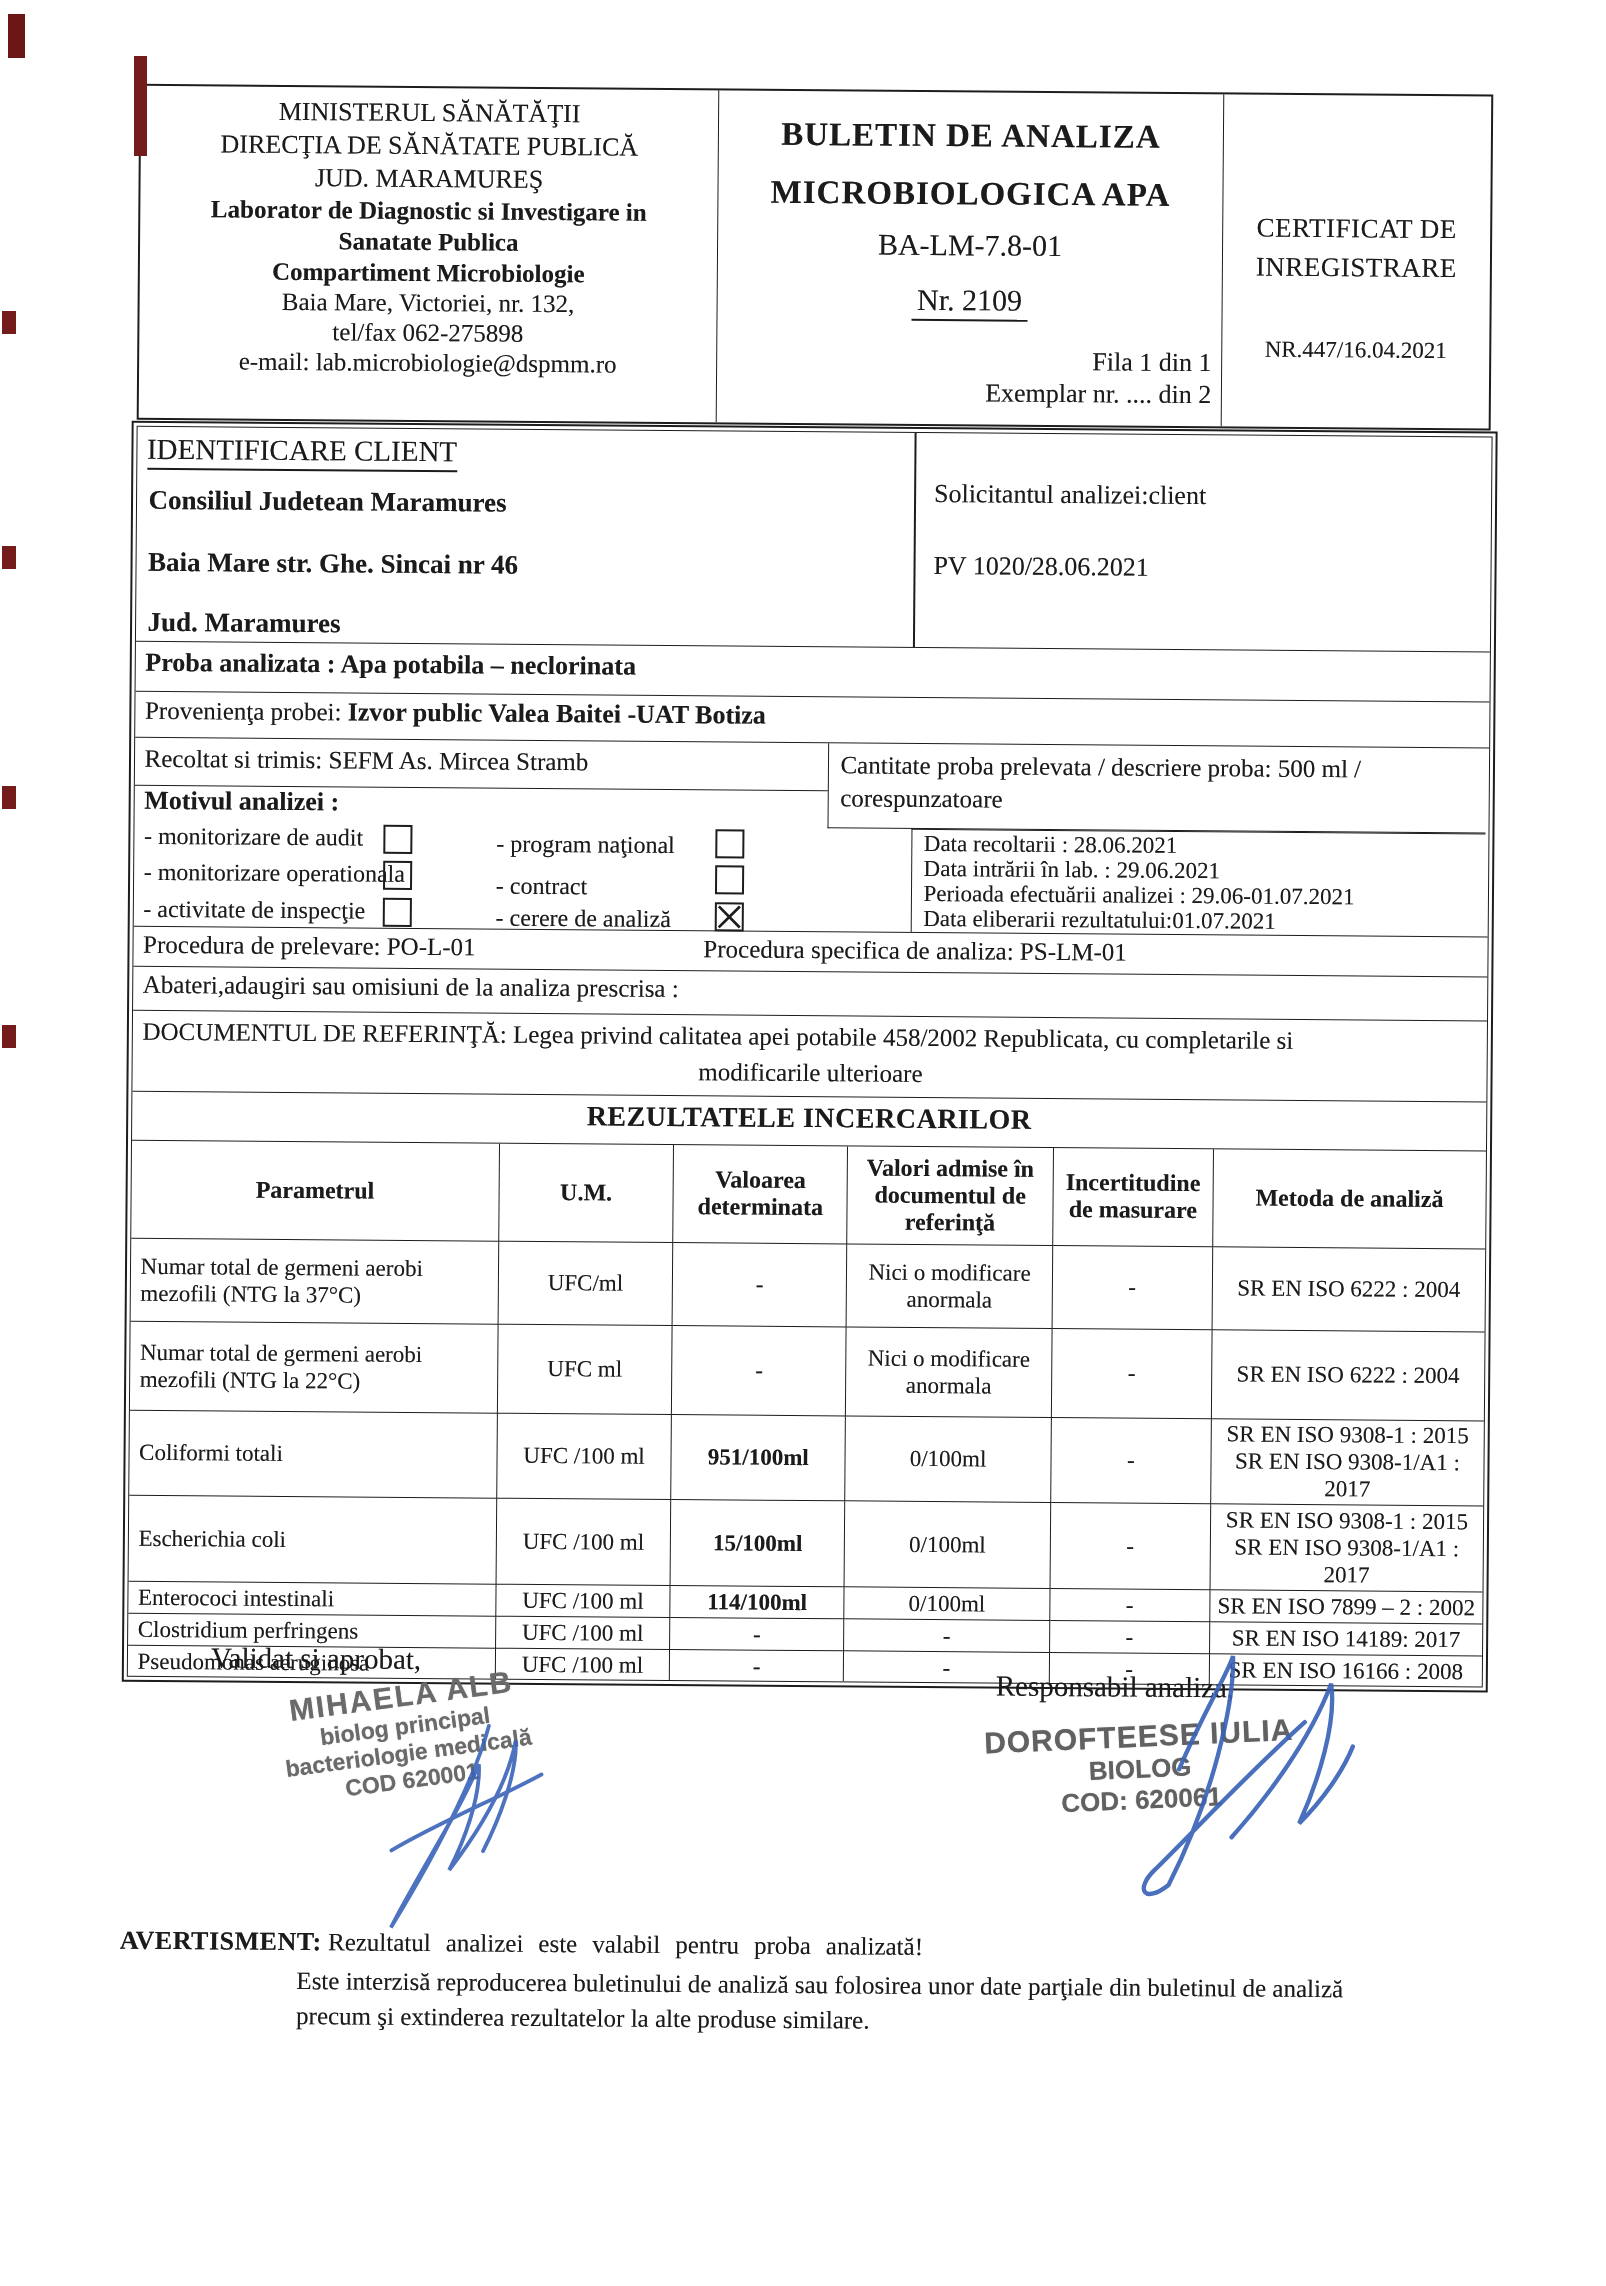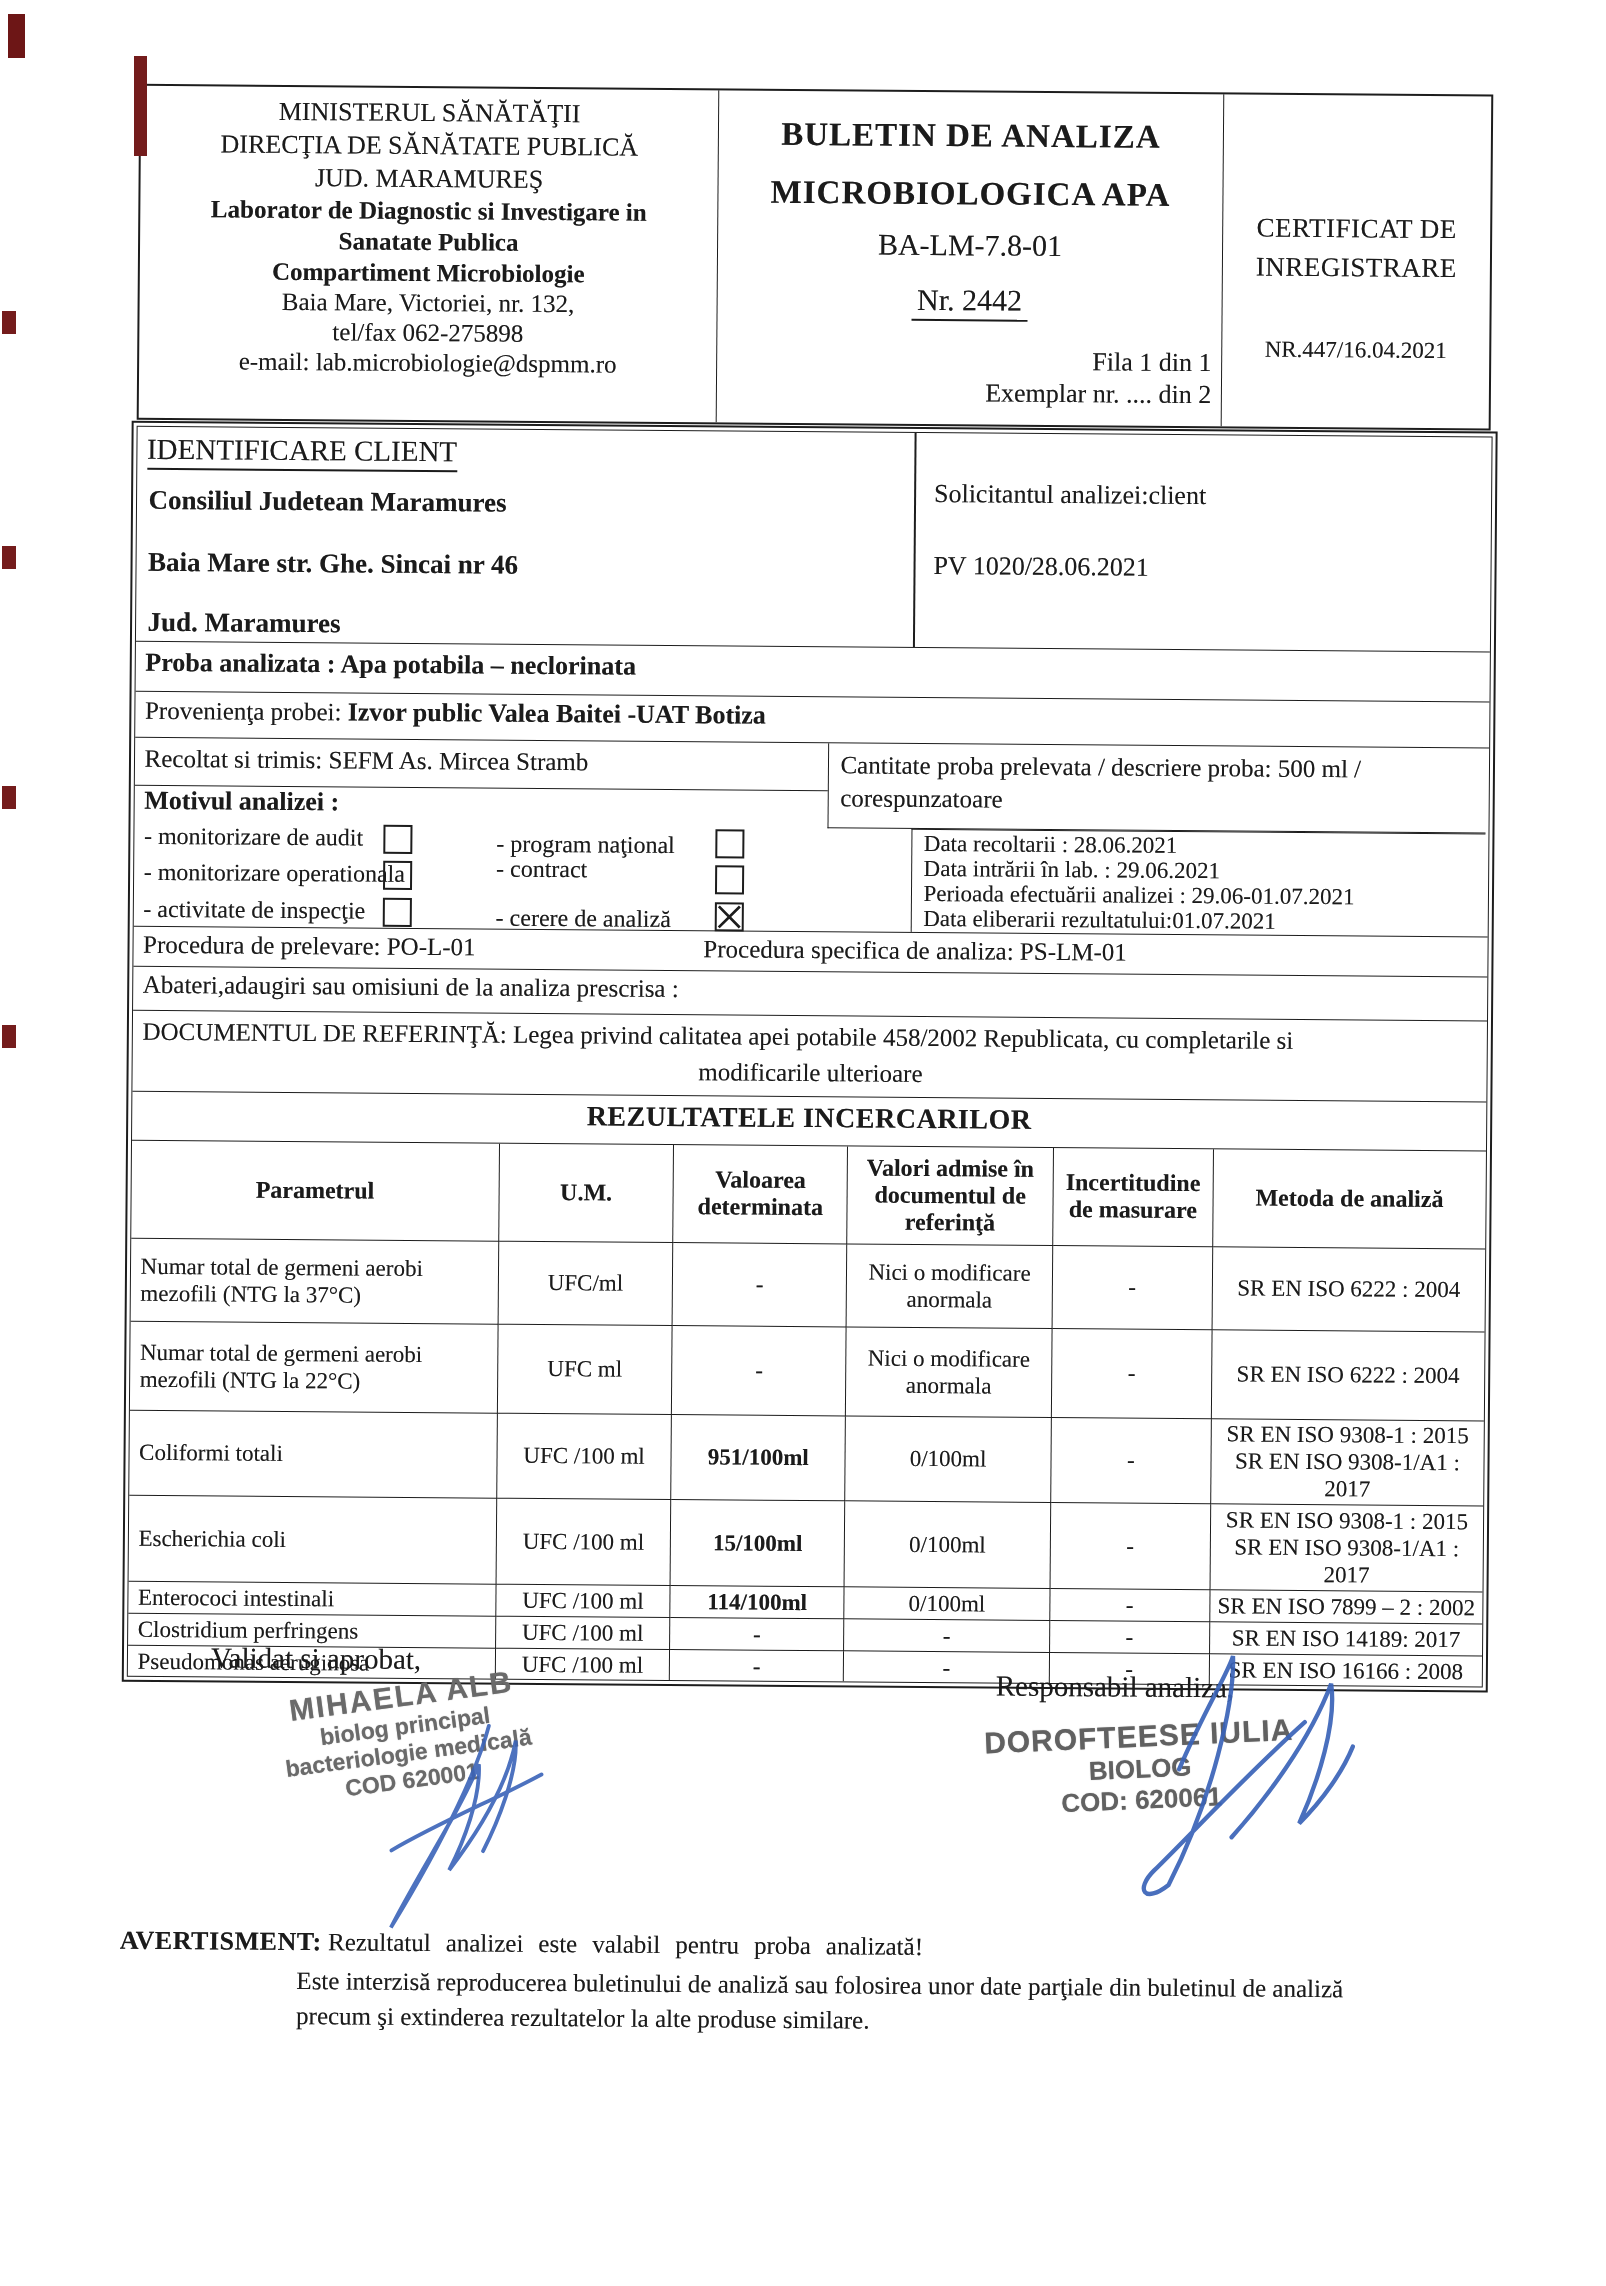--- a/index.html
+++ b/index.html
@@ -115,21 +115,21 @@
       <div class="lab-line">Sanatate Publica</div>
       <div class="lab-line">Compartiment Microbiologie</div>
       <div class="contact-line">Baia Mare, Victoriei, nr. 132,</div>
       <div class="contact-line">tel/fax 062-275898</div>
       <div class="contact-line">e-mail: lab.microbiologie@dspmm.ro</div>
     </div>
     <div class="hdr-center txt">
       <div class="doc-title">BULETIN DE ANALIZA</div>
       <div class="doc-title">MICROBIOLOGICA APA</div>
       <div class="doc-code">BA-LM-7.8-01</div>
-      <div class="doc-number">Nr. 2442</div>
+      <div class="doc-number">Nr. 2109</div>
       <div class="fila">
         <div>Fila  1 din 1</div>
         <div>Exemplar nr. .... din 2</div>
       </div>
     </div>
     <div class="hdr-right txt">
       <div class="cert-line">CERTIFICAT DE</div>
       <div class="cert-line">INREGISTRARE</div>
       <div class="cert-nr">NR.447/16.04.2021</div>
     </div>
@@ -160,21 +160,21 @@
         </div>
         <div class="motiv-cell txt">
           <div class="motiv-heading">Motivul  analizei :</div>
           <div class="motiv-label" style="left:9.7px;top:37px;">- monitorizare de audit</div>
           <div class="motiv-label" style="left:9.7px;top:73px;">- monitorizare operationala</div>
           <div class="motiv-label" style="left:9.7px;top:110px;">- activitate de inspecţie</div>
           <div class="cb" style="left:249px;top:37px;"></div>
           <div class="cb" style="left:249px;top:73px;"></div>
           <div class="cb" style="left:249px;top:110px;"></div>
           <div class="motiv-label" style="left:362px;top:42px;">- program naţional</div>
-          <div class="motiv-label" style="left:362px;top:67px;">- contract</div>
+          <div class="motiv-label" style="left:362px;top:84px;">- contract</div>
           <div class="motiv-label" style="left:362px;top:116px;">- cerere de analiză</div>
           <div class="cb" style="left:581px;top:39px;"></div>
           <div class="cb" style="left:581px;top:75px;"></div>
           <div class="cb" style="left:581px;top:112px;">
             <svg viewBox="0 0 10 10">
                 <path d="M0.8 0.8 L9.2 9.2 M9.2 0.8 L0.8 9.2" stroke="#1d1d1d" stroke-width="1.1" fill="none"></path>
               </svg>
           </div>
         </div>
         <div class="dates-cell txt">

